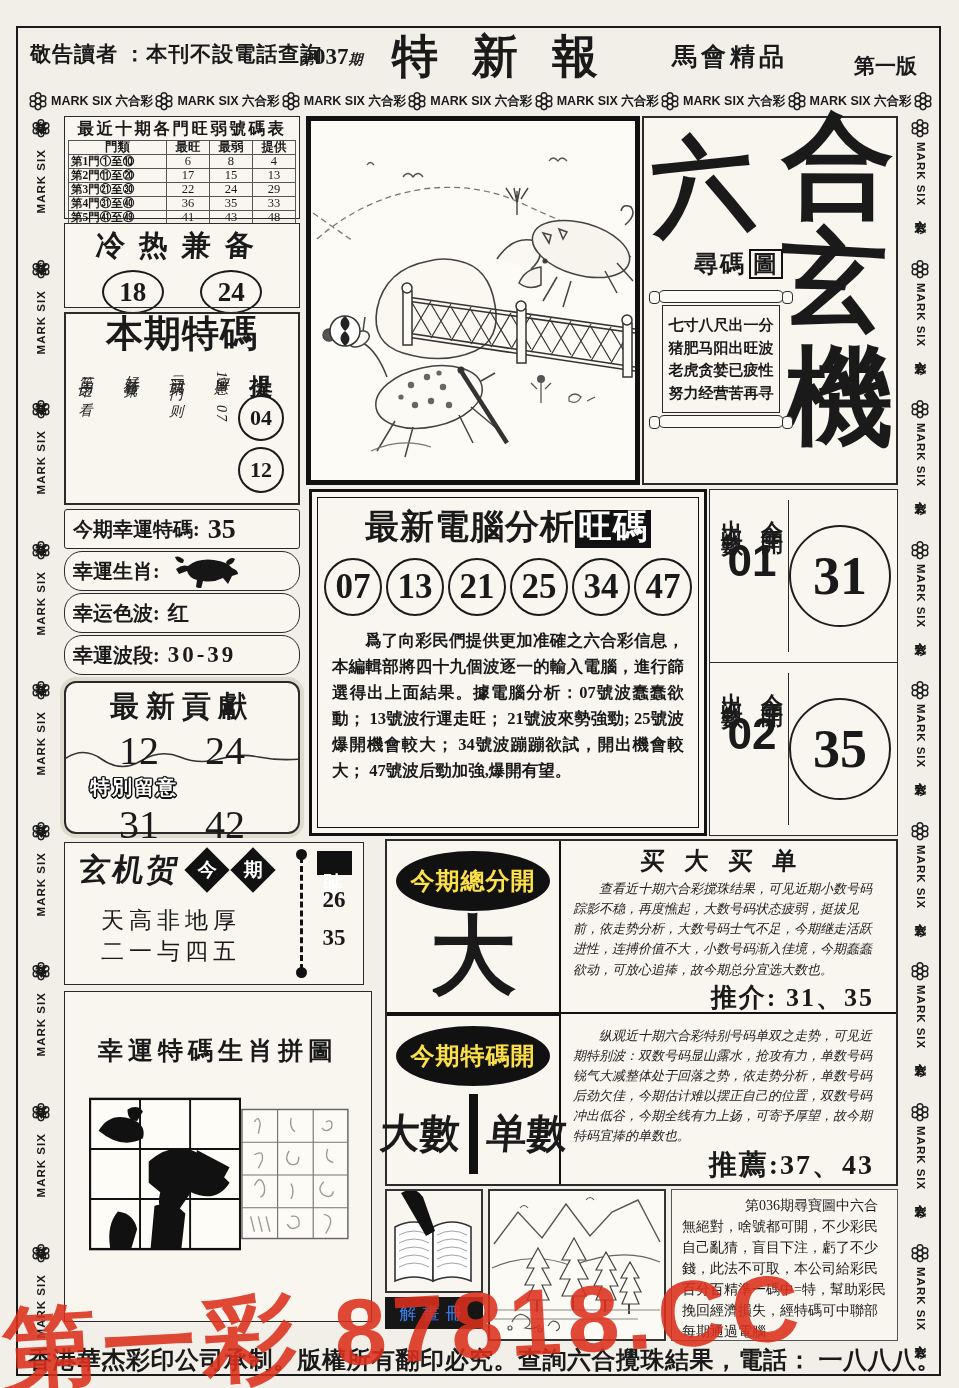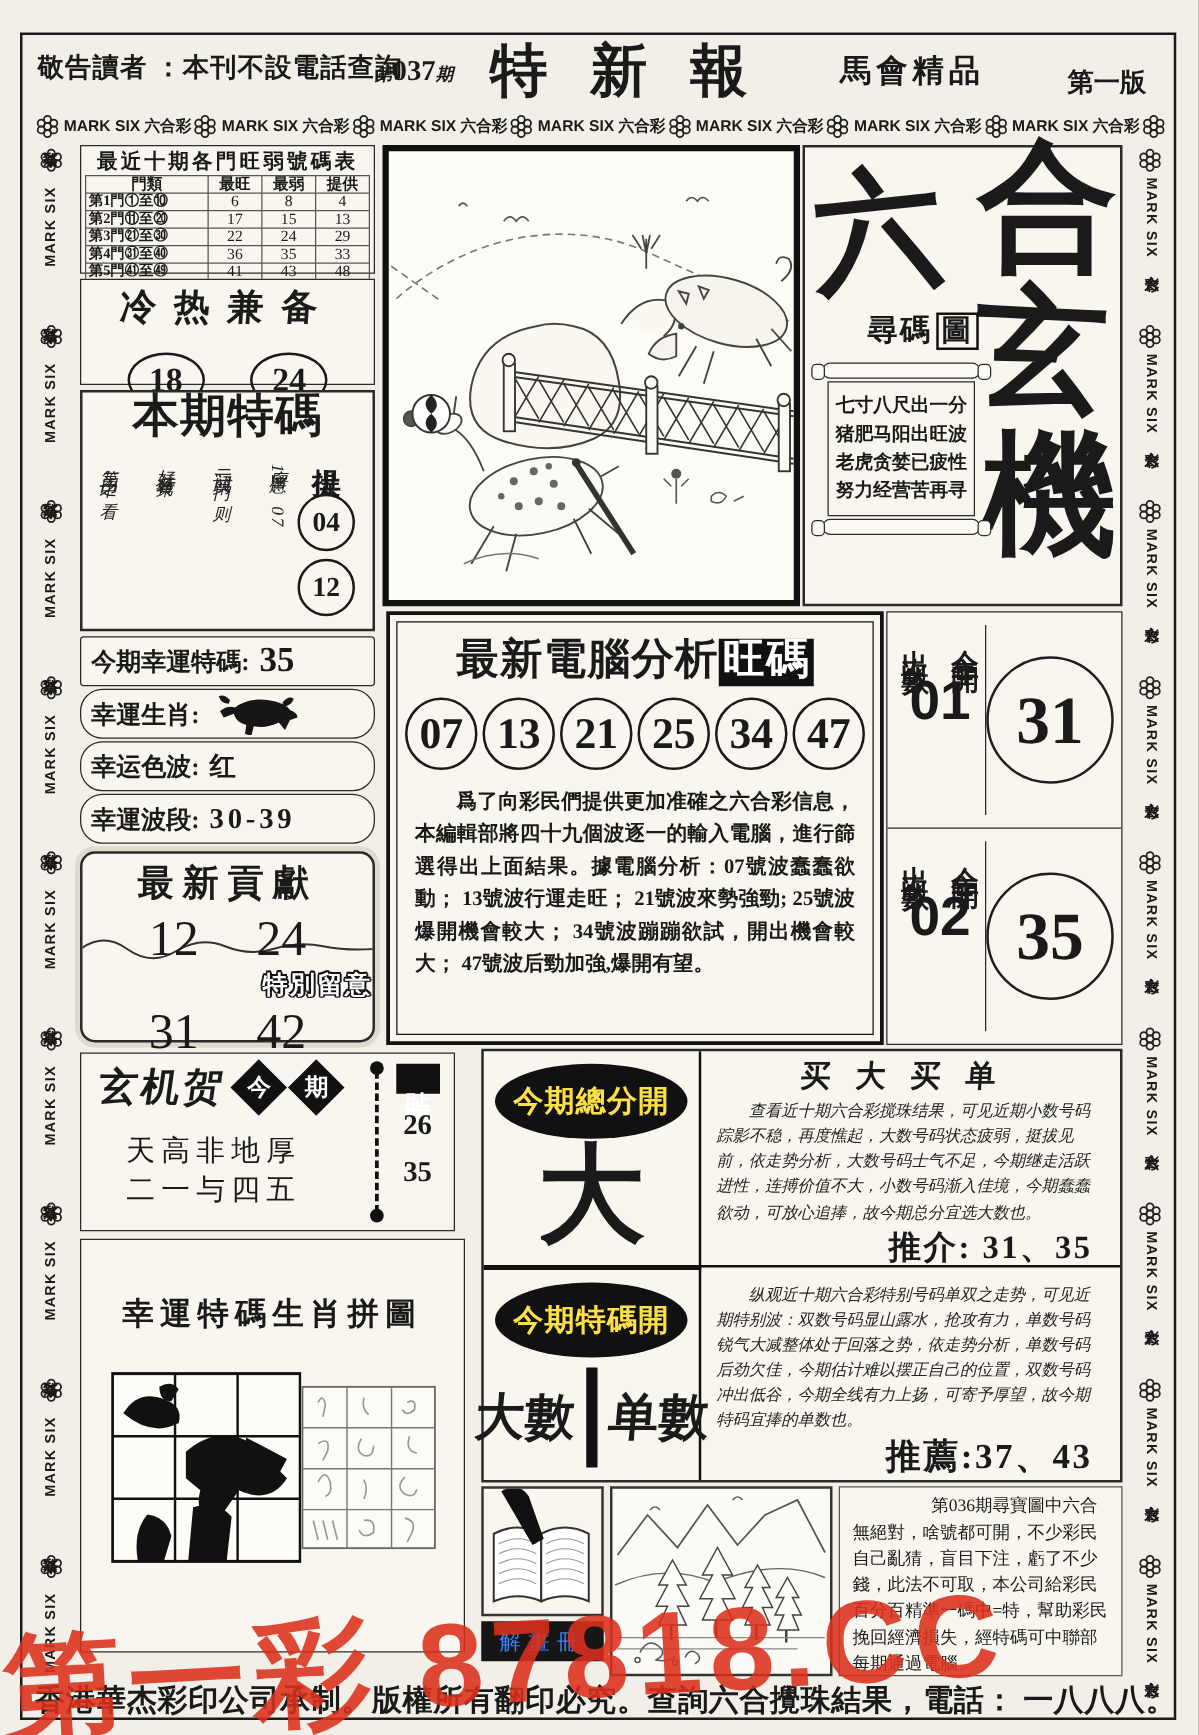--- a/index.html
+++ b/index.html
@@ -34,21 +34,21 @@
   .hot-table{left:64px;top:116px;width:236px;height:103px;padding:1px 3px;}
   .ht-title{font-size:16.5px;font-weight:800;letter-spacing:2.5px;text-align:center;}
   .hot-table table{width:100%;border-collapse:collapse;line-height:1;}
   .hot-table th,.hot-table td{border:1px solid #555;font-size:12.5px;padding:0 2px;text-align:center;height:13px;}
   .hot-table th{font-weight:700;}
   .hot-table td.gate{font-weight:700;font-size:11.5px;text-align:left;}
 
   
   .cold-hot{left:64px;top:223px;width:236px;height:85px;}
   .ch-title{font-size:29px;font-weight:900;letter-spacing:14px;text-align:center;margin-top:2px;transform:skewX(-4deg);}
-  .ch-nums{display:flex;justify-content:space-evenly;margin-top:16px;}
+  .ch-nums{display:flex;justify-content:space-evenly;margin-top:4px;}
   .ellnum{width:58px;height:40px;border:2.5px solid #1a1a1a;border-radius:50%;display:flex;align-items:center;justify-content:center;font-size:27px;font-weight:700;}
 
   
   .special{left:64px;top:312px;width:236px;height:193px;border-width:2px;}
   .sp-title{font-size:37px;font-weight:900;letter-spacing:1px;text-align:center;line-height:1.1;}
   .sp-body{display:flex;padding:2px 6px 0 10px;}
   .sp-cols{flex:1;display:flex;justify-content:space-between;padding-top:8px;}
   .sp-col{writing-mode:vertical-rl;font-size:14px;letter-spacing:2px;font-style:italic;color:#222;height:128px;}
   .sp-provide{width:62px;display:flex;flex-direction:column;align-items:center;}
   .sp-plabel{writing-mode:vertical-rl;font-size:23px;font-weight:800;letter-spacing:3px;}
@@ -63,21 +63,21 @@
   .llabel{font-size:20px;font-weight:700;white-space:nowrap;}
   .lval{font-size:28px;font-weight:800;}
   .lval.small{font-size:21px;font-weight:700;}
   .lval.range{font-size:23px;letter-spacing:3px;font-weight:600;}
 
   
   .contrib{left:64px;top:681px;width:236px;height:153px;border-width:2.5px;border-radius:12px;box-shadow:0 0 0 4px #dedacd;}
   .co-title{font-size:29px;font-weight:800;letter-spacing:7px;text-align:center;margin-top:4px;}
   .co-nums{display:flex;justify-content:space-around;padding:0 30px;font-size:40px;font-weight:400;position:relative;z-index:2;}
   .co-wave{position:absolute;left:0;top:62px;width:100%;height:26px;z-index:1;}
-  .co-note{text-align:right;font-size:20px;margin-top:0;}
+  .co-note{text-align:left;font-size:20px;margin-top:0;padding-left:24px;}
   .outline-text{color:#fff;font-weight:800;letter-spacing:2px;
     text-shadow:-1.5px 0 #111,1.5px 0 #111,0 -1.5px #111,0 1.5px #111,-1px -1px #111,1px 1px #111,-1px 1px #111,1px -1px #111;}
 
   
   .mystic{left:64px;top:842px;width:300px;height:143px;display:flex;}
   .my-main{flex:1;padding:6px 0 0 14px;}
   .my-titlerow{display:flex;align-items:center;gap:6px;}
   .my-prefix{font-size:31px;font-weight:800;transform:skewX(-8deg);letter-spacing:3px;}
   .diamond{width:32px;height:32px;background:#111;transform:rotate(45deg);display:flex;align-items:center;justify-content:center;margin:0 4px;}
   .diamond span{transform:rotate(-45deg);color:#fff;font-size:19px;font-weight:700;}

